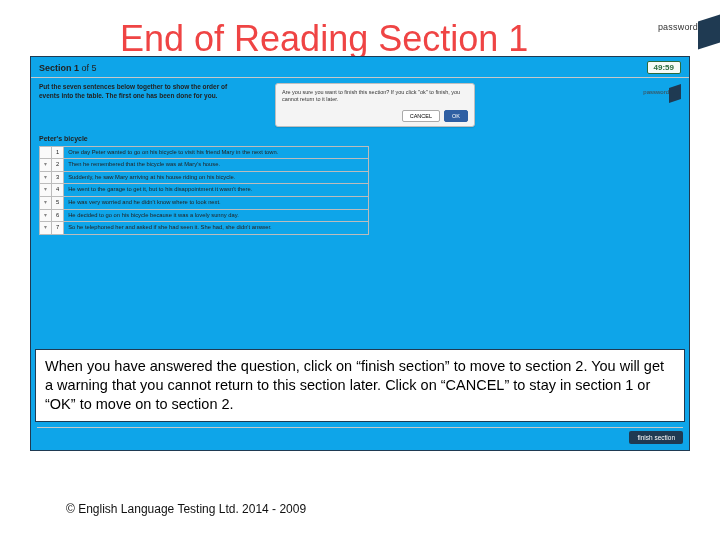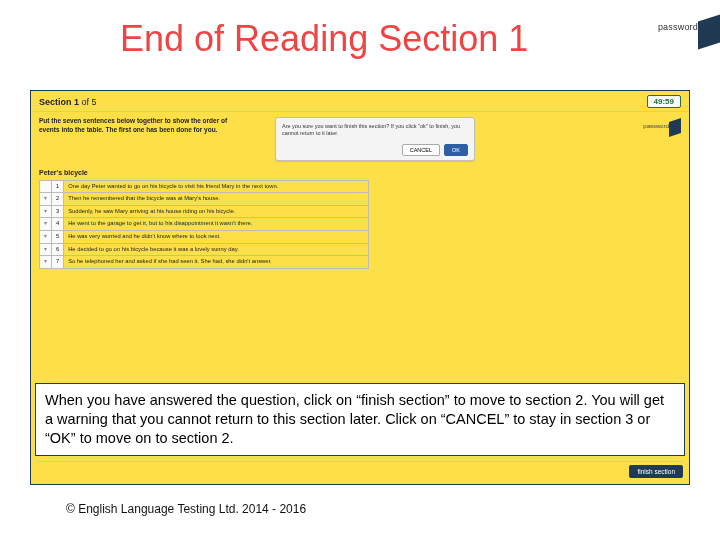--- a/index.html
+++ b/index.html
@@ -40,26 +40,26 @@
     position: absolute;
     right: 22px;
     top: 14px;
     font-size: 9px;
     color: #333;
     letter-spacing: 0.2px;
   }
 
   .app-frame {
     position: absolute;
-    top: 90px;
+    top: 56px;
     left: 30px;
     width: 660px;
     height: 395px;
     border: 1.5px solid #1f3a52;
-    background: #fde047;
+    background: #0ea5e9;
   }
 
   .app-inner {
     position: relative;
     width: 100%;
     height: 100%;
     font-size: 6.5px;
     color: #222;
   }
 
@@ -304,21 +304,21 @@
             </tr>
             <tr>
               <td class="handle">▾</td>
               <td class="num">7</td>
               <td>So he telephoned her and asked if she had seen it. She had, she didn't answer.</td>
             </tr>
           </tbody>
       </table>
     </div>
 
-    <div class="callout">When you have answered the question, click on “finish section” to move to section 2. You will get a warning that you cannot return to this section later. Click on “CANCEL” to stay in section 3 or “OK” to move on to section 2.</div>
+    <div class="callout">When you have answered the question, click on “finish section” to move to section 2. You will get a warning that you cannot return to this section later. Click on “CANCEL” to stay in section 1 or “OK” to move on to section 2.</div>
 
     <div class="finish-divider"></div>
     <button class="finish-btn">finish section</button>
 
   </div>
 </div>
 
-<div class="copyright">© English Language Testing Ltd. 2014 - 2016</div>
+<div class="copyright">© English Language Testing Ltd. 2014 - 2009</div>
 
 </body></html>

